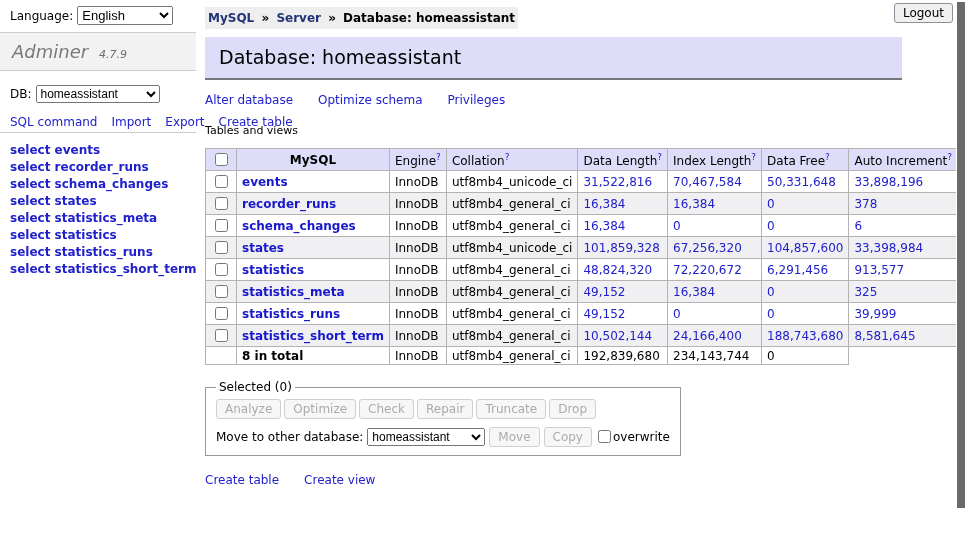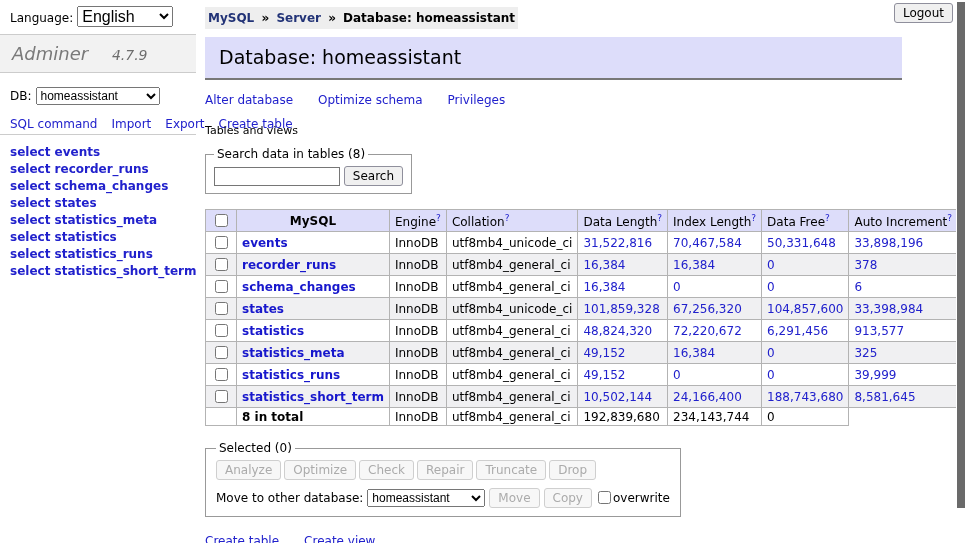--- a/index.html
+++ b/index.html
@@ -10,25 +10,25 @@
   }
   a { color:#2121cc; text-decoration:none; cursor:pointer; }
 
   
   .scrollbar { position:absolute; right:0; top:0; width:10px; height:543px; background:#fff; }
   .scrollbar-thumb { position:absolute; left:1px; top:2px; width:8px; height:506px; background:#6a6a6a; }
 
   
   .sidebar { position:absolute; left:0; top:0; width:196px; }
   .lang-row { padding:6px 10px 7px; }
-  .lang-row select { width:96px; font-size:16px; margin-left:4px; }
+  .lang-row select { width:96px; font-size:13px; margin-left:4px; }
   .logo { margin:0; padding:8px 12px; background:#f2f2f2;
           border-top:1px solid #ccc; border-bottom:1px solid #ccc;
           font-style:italic; font-weight:normal; font-size:18px; color:#797979; }
-  .logo .ver { font-size:14px; color:#6d6d6d; margin-left:18px; }
+  .logo .ver { font-size:11px; color:#6d6d6d; margin-left:5px; }
   .db-row { padding:14px 10px 2px; }
   .db-row select { width:124px; font-size:12px; margin-left:4px; }
   .menu-links { margin:0; padding:8px 10px 0; border-bottom:1px solid #ccc; line-height:1.6; }
   .menu-links a { margin-right:14px; white-space:nowrap; }
   .table-links { list-style:none; margin:8px 0 0; padding:0 10px; }
   .table-links li { padding:1.5px 0; white-space:nowrap;font-weight:bold; }
 
   
   .content { margin-left:205px; width:697px; position:relative; }
   .breadcrumb { display:inline-block; background:#eee; padding:4px 3px; margin-top:7px;font-weight:bold; }
@@ -105,25 +105,20 @@
   <div>
     <span class="breadcrumb" id="breadcrumb"><a href="#">MySQL</a><span class="sep"> » </span><a href="#">Server</a><span class="sep"> » </span><span>Database: homeassistant</span></span>
   </div>
 
   <h2 class="page-title">Database: homeassistant</h2>
 
   <p class="page-links" id="action-links"><a href="#">Alter database</a><a href="#">Optimize schema</a><a href="#">Privileges</a></p>
 
   <h3>Tables and views</h3>
 
-  <fieldset class="search-fs">
-    <legend>Search data in tables (8)</legend>
-    <input type="text" value="" style="">
-    <button>Search</button>
-  </fieldset>
 
   <table class="data">
     <thead>
         <tr id="table-head-row">
           <th class="check"><input type="checkbox" style=""></th>
           <th class="tbl-col"><span>MySQL</span></th>
           <th><span>Engine</span><sup class="help"><a href="#">?</a></sup></th>
           <th><span>Collation</span><sup class="help"><a href="#">?</a></sup></th>
           <th><span>Data Length</span><sup class="help"><a href="#">?</a></sup></th>
           <th><span>Index Length</span><sup class="help"><a href="#">?</a></sup></th>

